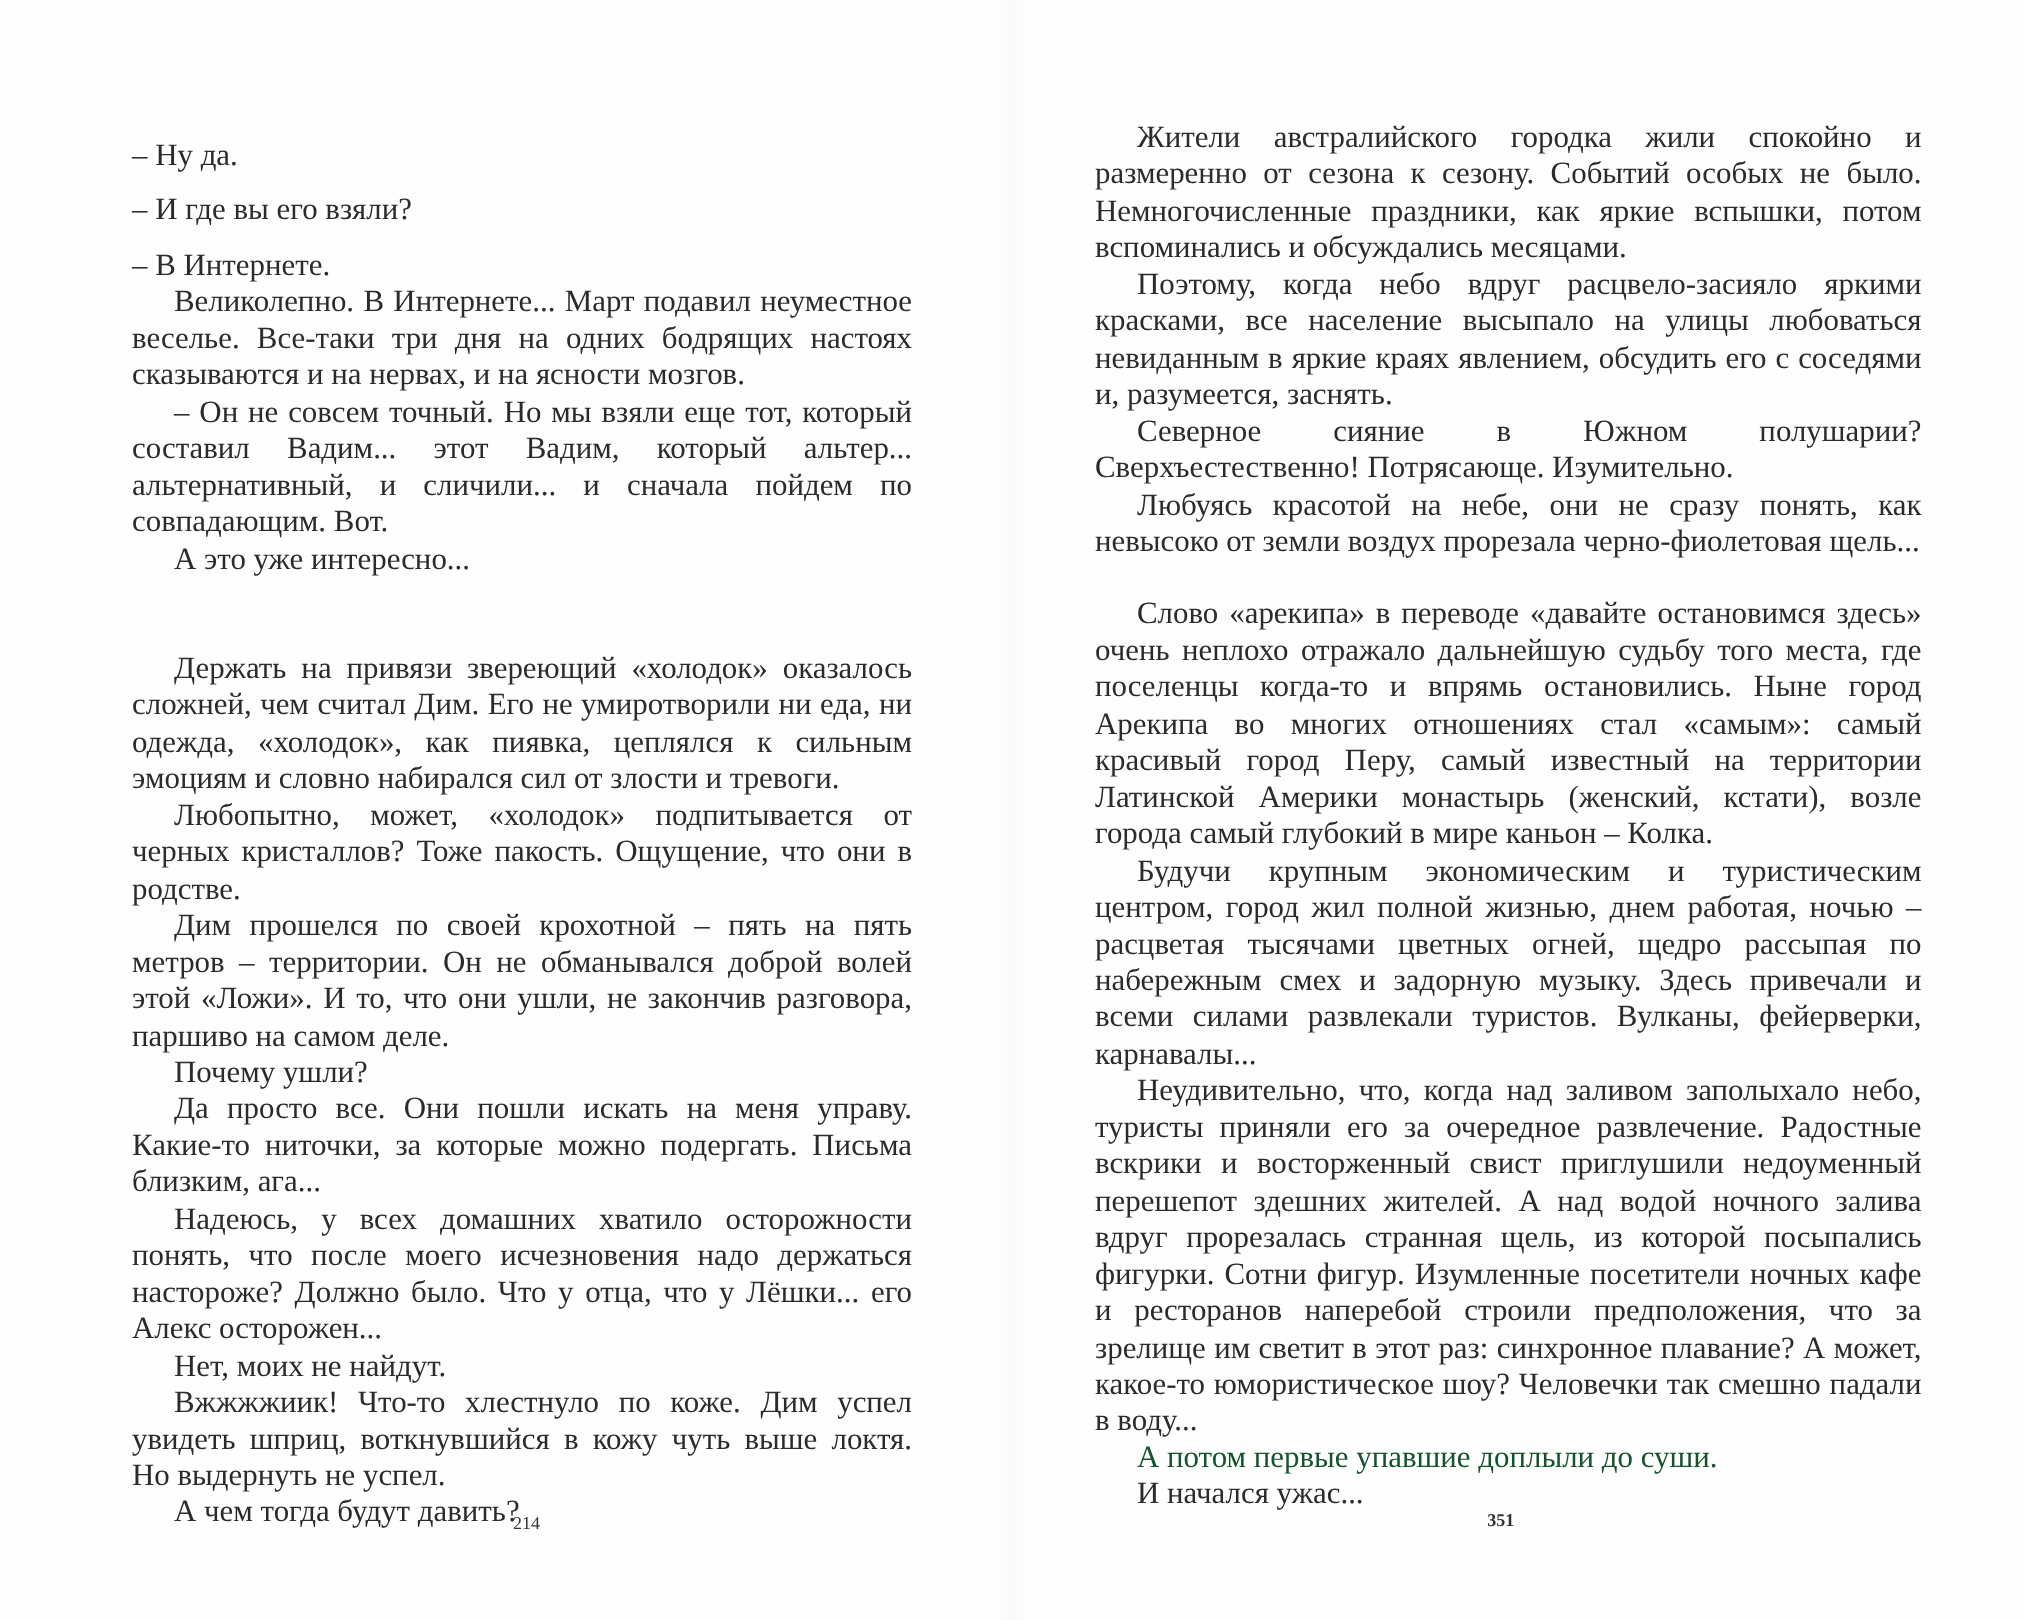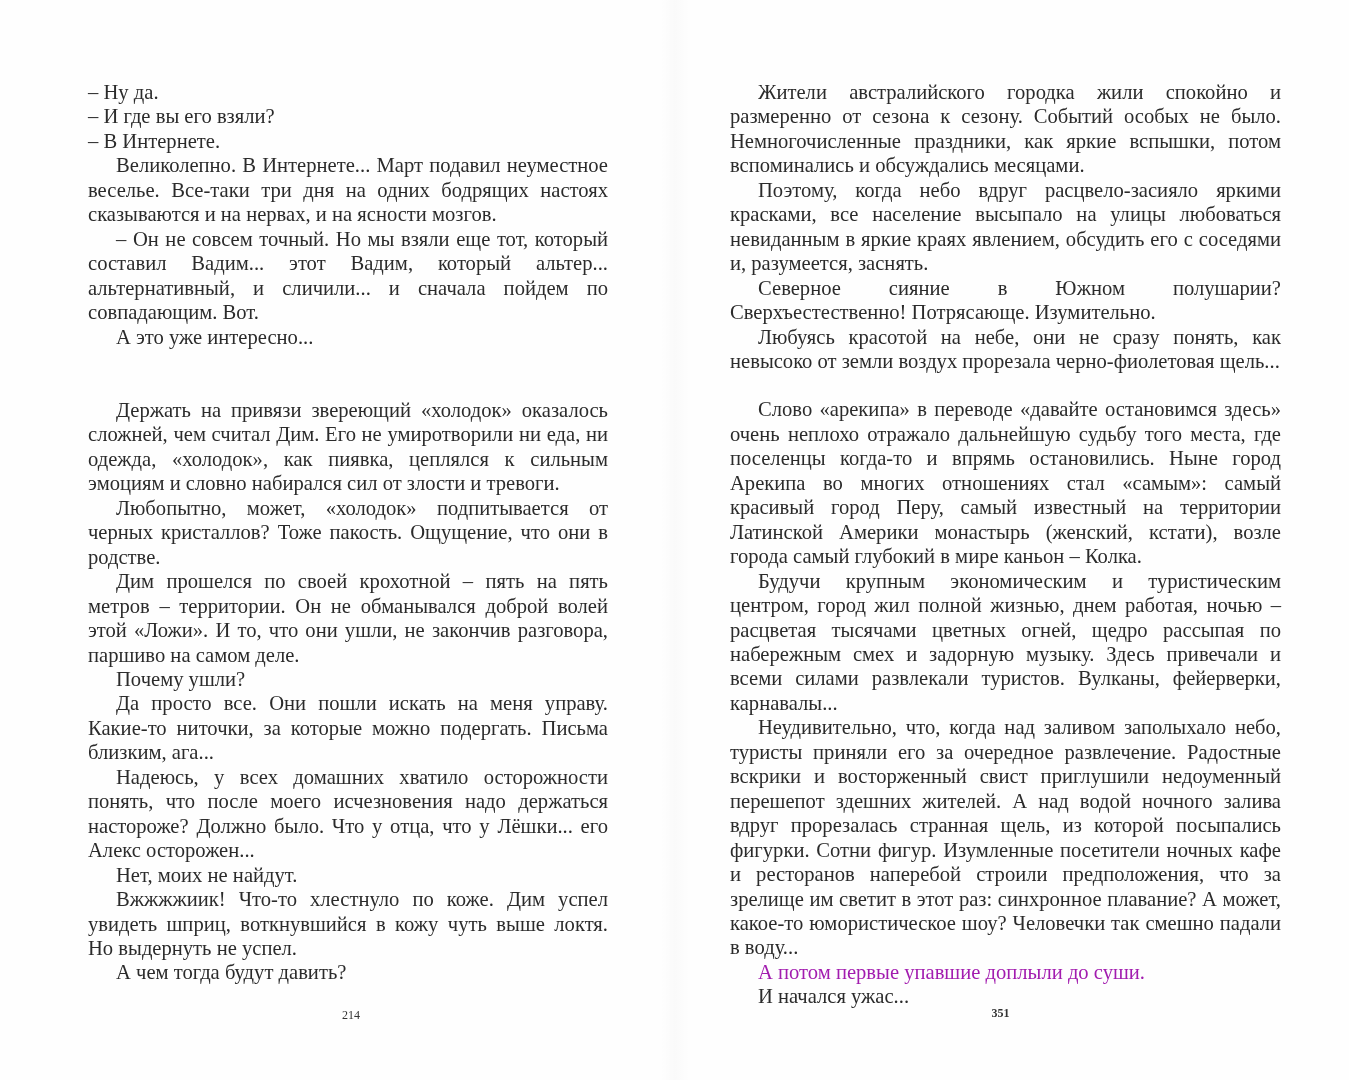--- a/index.html
+++ b/index.html
@@ -16,24 +16,24 @@
     position: absolute; left: 660px; top: 0; width: 30px; height: 1080px;
     background: linear-gradient(to right, rgba(0,0,0,0) 0%, rgba(0,0,0,0.015) 50%, rgba(0,0,0,0) 100%);
   }
   .text-block { position: absolute; font-size: 20.6px; line-height: 24.45px; }
   .page-left .text-block { left: 88px; top: 80px; width: 520px; }
   .page-right .text-block { left: 56px; top: 80px; width: 551px; }
   .text-block p {
     margin: 0; text-indent: 28px; text-align: justify; text-align-last: left;
     hyphens: manual;
   }
-  .text-block p.dialog { text-indent: 0; }
+  .text-block p.dialog { text-indent: 0; margin-top: 12px; }
   .text-block .break { height: 49px; }
   .page-right .text-block .break { height: 24px; }
-  .page-right .text-block p.bold-ish { color: #a21caf; }
+  .page-right .text-block p.bold-ish { color: #14532d; }
   .page-number {
     position: absolute; font-size: 12px; color: #333;
     width: 100%; text-align: center;
   }
   .page-left .page-number { top: 1008px; left: 14px; }
   .page-right .page-number { top: 1006px; left: -11px; font-weight: bold; }
 </style>
 </head>
 <body>
 

